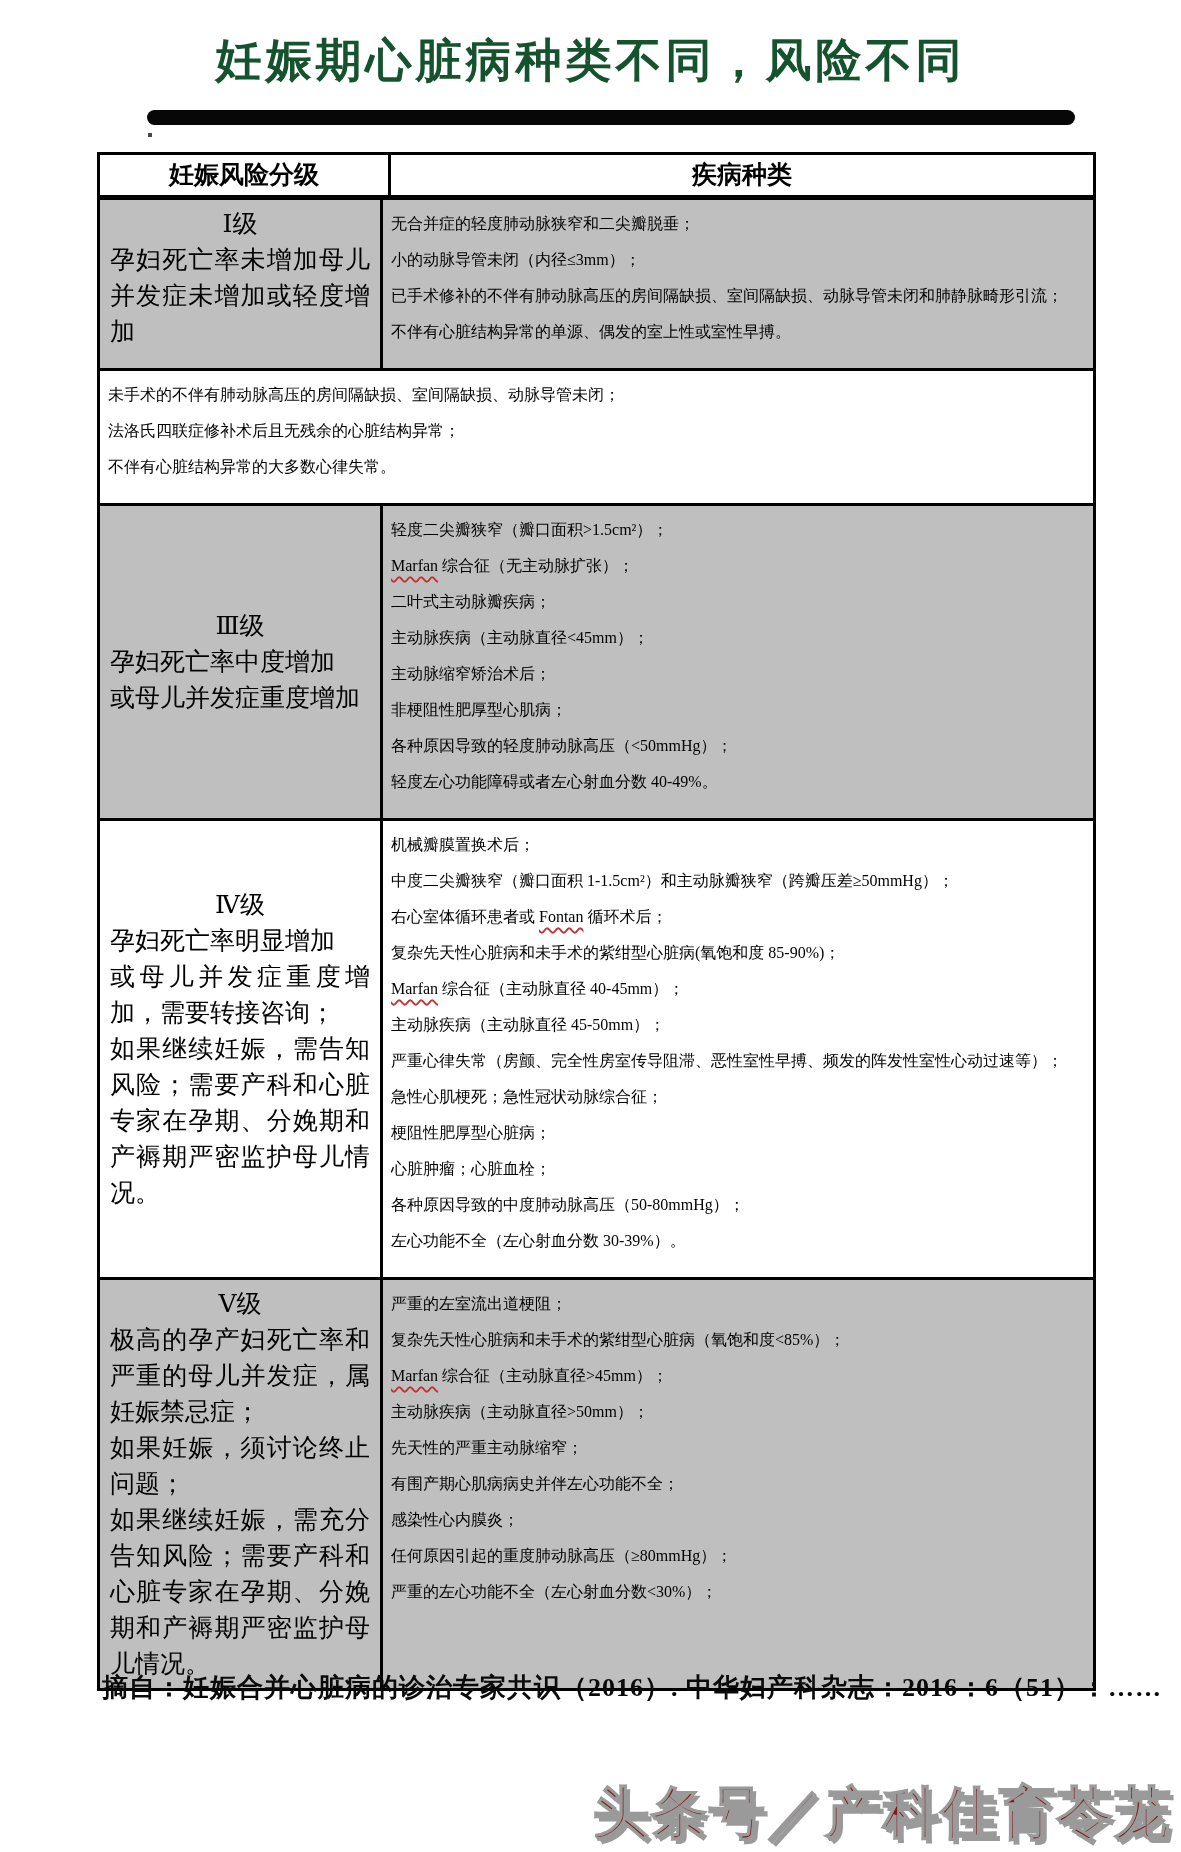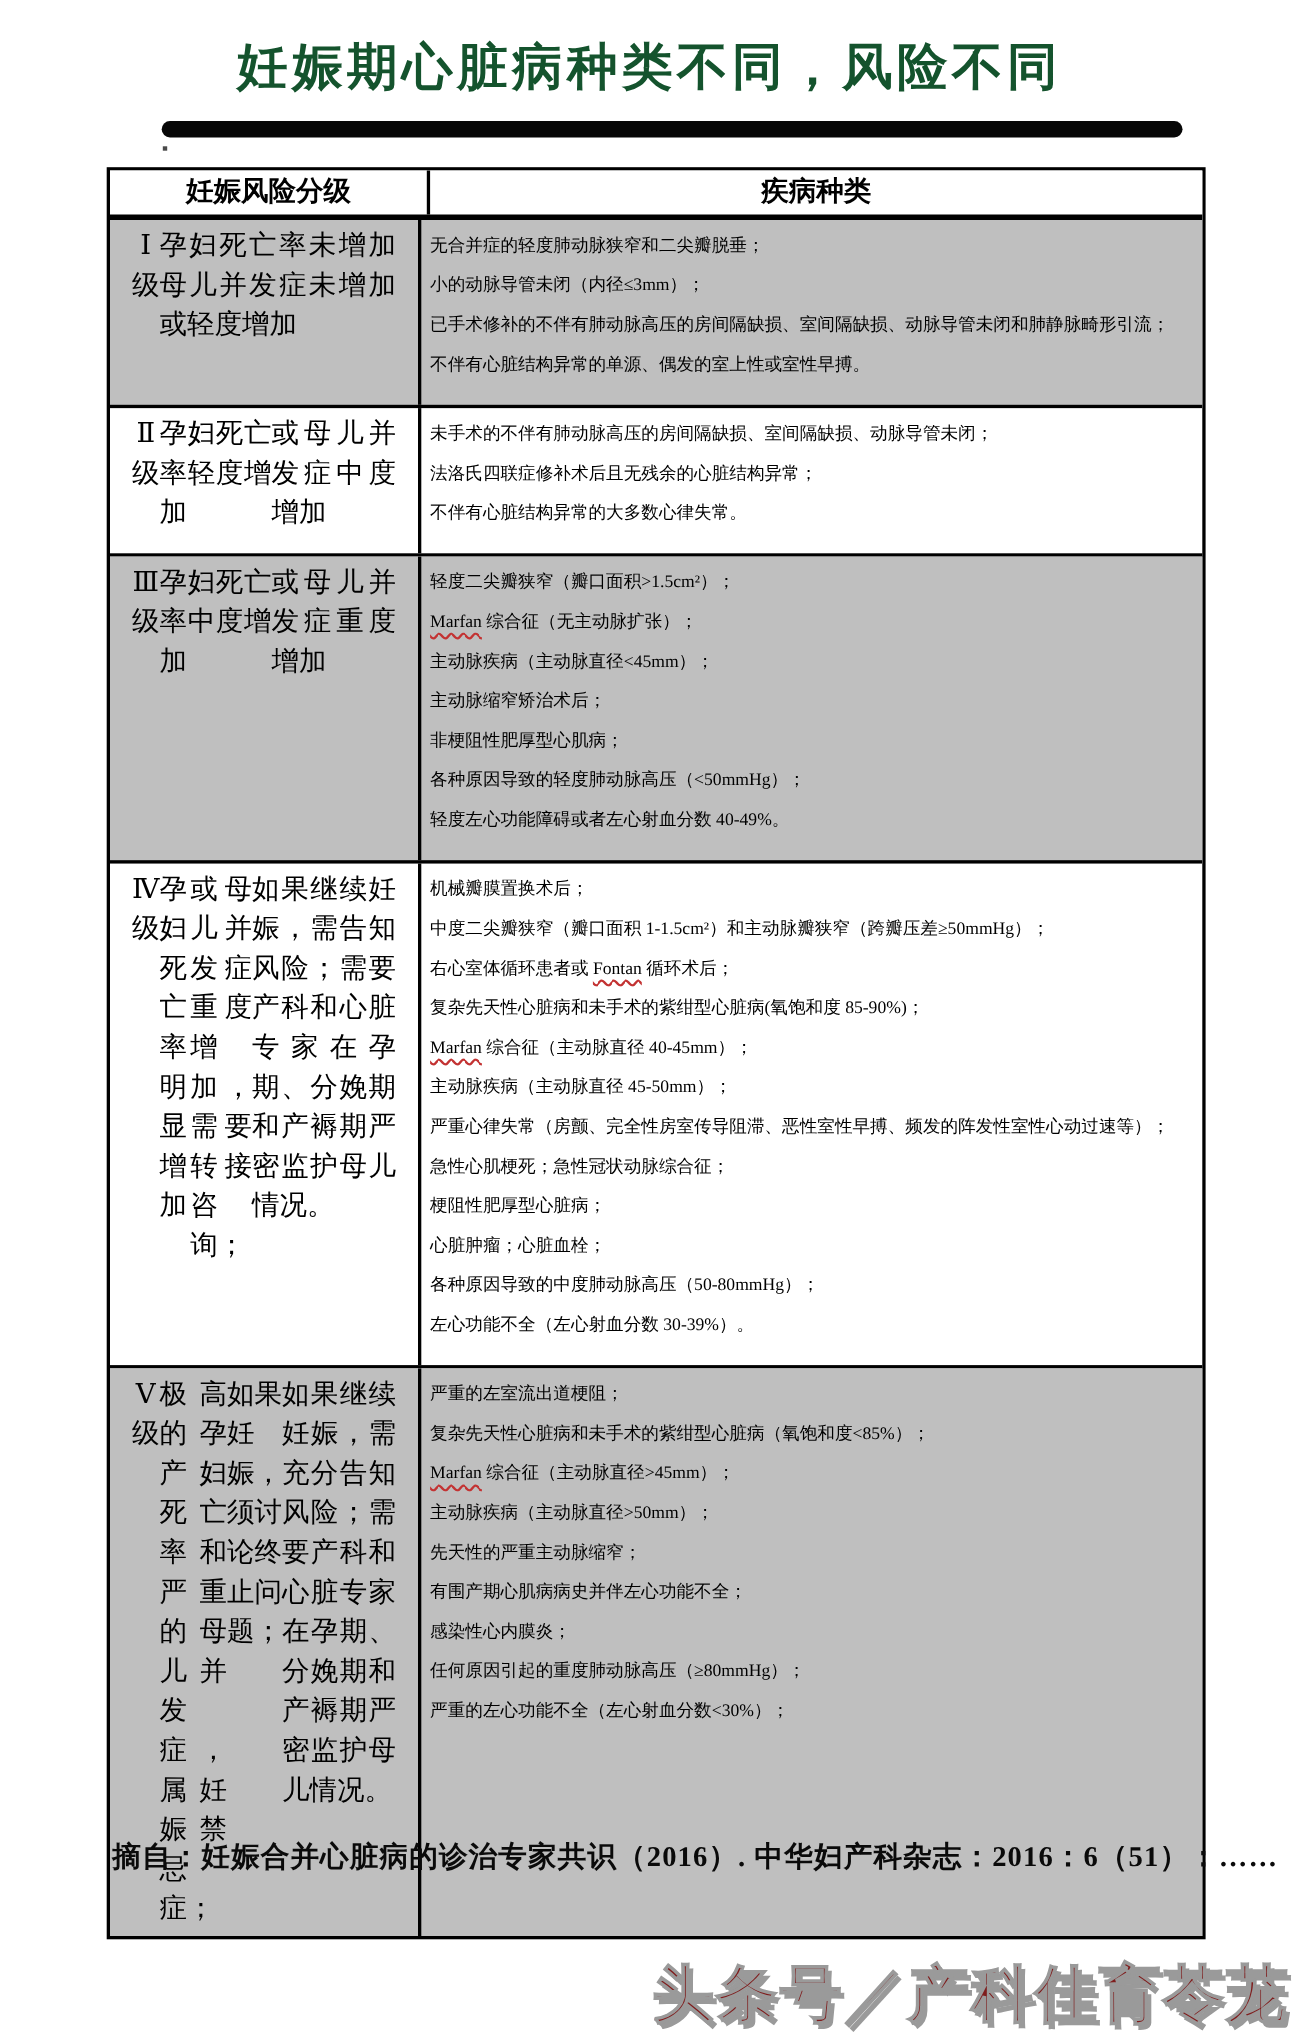--- a/index.html
+++ b/index.html
@@ -25,22 +25,22 @@
   .t-header .h-cell{
     font-size:25px;font-weight:700;text-align:center;line-height:40px;height:40px;
   }
   .h-left{width:291px;border-right:3px solid #000;box-sizing:border-box;}
   .h-right{flex:1;}
   .t-row{display:flex;border-bottom:3px solid #000;}
   .t-row:last-child{border-bottom:none;}
   .t-row.shaded{background:var(--shaded,#bfbfbf);}
   .cell-left{
     width:283px;box-sizing:border-box;border-right:3px solid #000;
-    padding:6px 20px;font-size:25px;line-height:36px;
-    display:flex;flex-direction:row;
+    padding:6px 10px;font-size:25px;line-height:36px;
+    display:flex;flex-direction:column;
   }
   .t-row.v-center .cell-left{justify-content:center;}
   .level-label{text-align:center;}
   .risk-para{text-align:justify;}
   .cell-right{
     flex:1;padding:6px 2px 18px 8px;font-size:16px;line-height:36px;box-sizing:border-box;
   }
   .disease-line{text-align:left;}
   .wavy{
     text-decoration:underline;text-decoration-style:wavy;
@@ -78,40 +78,36 @@
           <div class="risk-para">孕妇死亡率未增加母儿并发症未增加或轻度增加</div>
         </div>
         <div class="cell-right">
           <div class="disease-line">无合并症的轻度肺动脉狭窄和二尖瓣脱垂；</div>
           <div class="disease-line">小的动脉导管未闭（内径≤3mm）；</div>
           <div class="disease-line">已手术修补的不伴有肺动脉高压的房间隔缺损、室间隔缺损、动脉导管未闭和肺静脉畸形引流；</div>
           <div class="disease-line">不伴有心脏结构异常的单源、偶发的室上性或室性早搏。</div>
         </div>
       </div>
       <div class="t-row">
-        <div class="cell-left">
-          <div class="level-label">Ⅱ级</div>
-          <div class="risk-para">孕妇死亡率轻度增加</div>
-          <div class="risk-para">或母儿并发症中度增加</div>
-        </div>
         <div class="cell-right">
           <div class="disease-line">未手术的不伴有肺动脉高压的房间隔缺损、室间隔缺损、动脉导管未闭；</div>
           <div class="disease-line">法洛氏四联症修补术后且无残余的心脏结构异常；</div>
           <div class="disease-line">不伴有心脏结构异常的大多数心律失常。</div>
         </div>
       </div>
       <div class="t-row shaded v-center">
         <div class="cell-left">
           <div class="level-label">Ⅲ级</div>
           <div class="risk-para">孕妇死亡率中度增加</div>
           <div class="risk-para">或母儿并发症重度增加</div>
         </div>
         <div class="cell-right">
           <div class="disease-line">轻度二尖瓣狭窄（瓣口面积&gt;1.5cm²）；</div>
           <div class="disease-line"><span class="wavy">Marfan</span> 综合征（无主动脉扩张）；</div>
+          <div class="disease-line">二叶式主动脉瓣疾病；</div>
           <div class="disease-line">主动脉疾病（主动脉直径&lt;45mm）；</div>
           <div class="disease-line">主动脉缩窄矫治术后；</div>
           <div class="disease-line">非梗阻性肥厚型心肌病；</div>
           <div class="disease-line">各种原因导致的轻度肺动脉高压（&lt;50mmHg）；</div>
           <div class="disease-line">轻度左心功能障碍或者左心射血分数 40-49%。</div>
         </div>
       </div>
       <div class="t-row v-center">
         <div class="cell-left">
           <div class="level-label">Ⅳ级</div>

